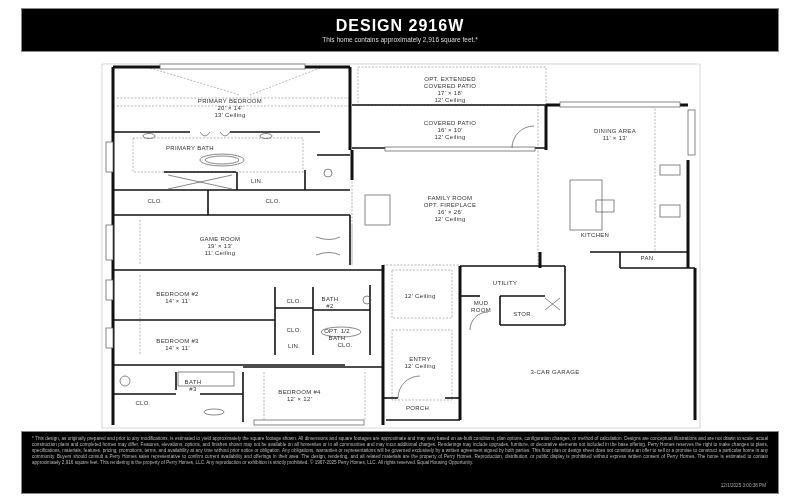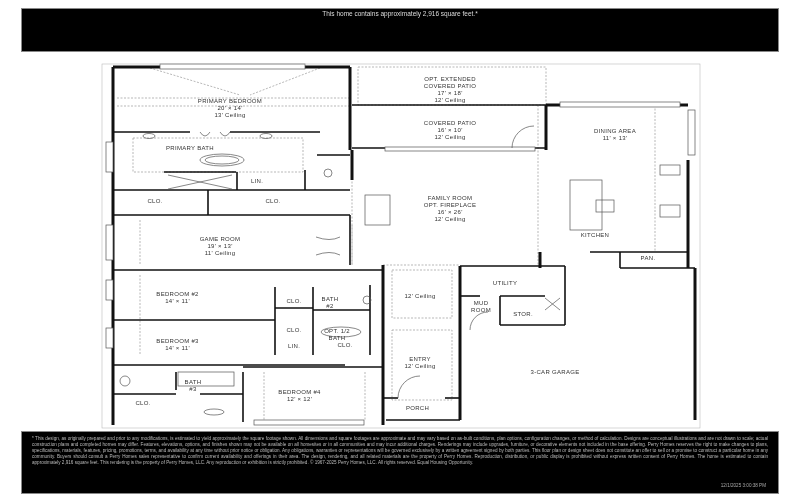--- a/index.html
+++ b/index.html
@@ -26,20 +26,21 @@
     position: absolute; left: 21px; top: 431px; width: 758px; height: 63px;
     background: #000; color: #bbb; padding: 4px 10px;
     font-size: 4.6px; line-height: 6px; text-align: justify; border: 1px solid #888;
   }
   .footer .stamp { position: absolute; right: 12px; bottom: 4px; font-size: 4.6px; color: #aaa; }
 </style>
 </head>
 <body>
 
 <div class="header">
+  <div class="title">DESIGN 2916W</div>
   <div class="subtitle">This home contains approximately 2,916 square feet.*</div>
 </div>
 
 <svg class="plan" viewBox="0 0 800 500" xmlns="http://www.w3.org/2000/svg">
   <g fill="none" stroke="#999" stroke-width="0.7" stroke-dasharray="2,1.5">
 
     <rect x="358" y="67" width="188" height="38"></rect>
 
     <line x1="117" y1="98" x2="350" y2="98"></line>
     <line x1="117" y1="106" x2="350" y2="106"></line>

